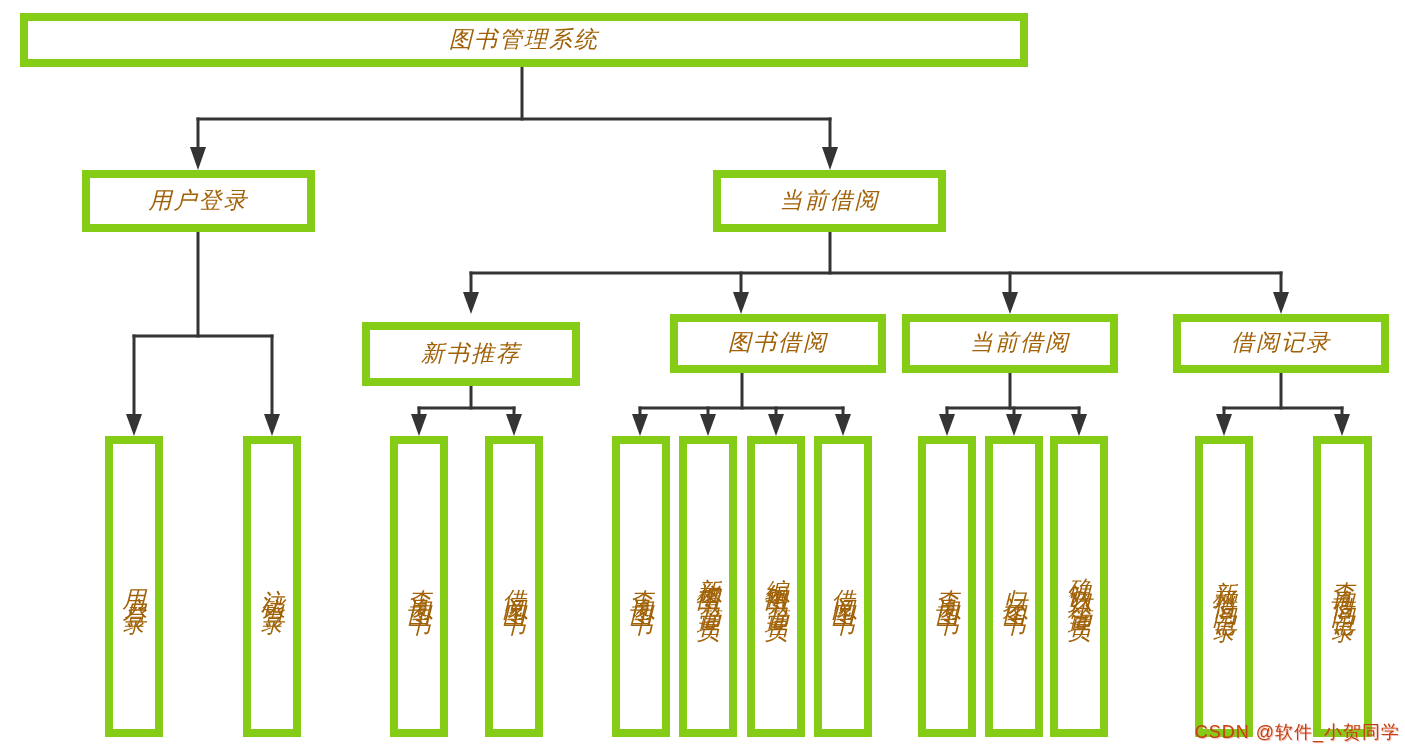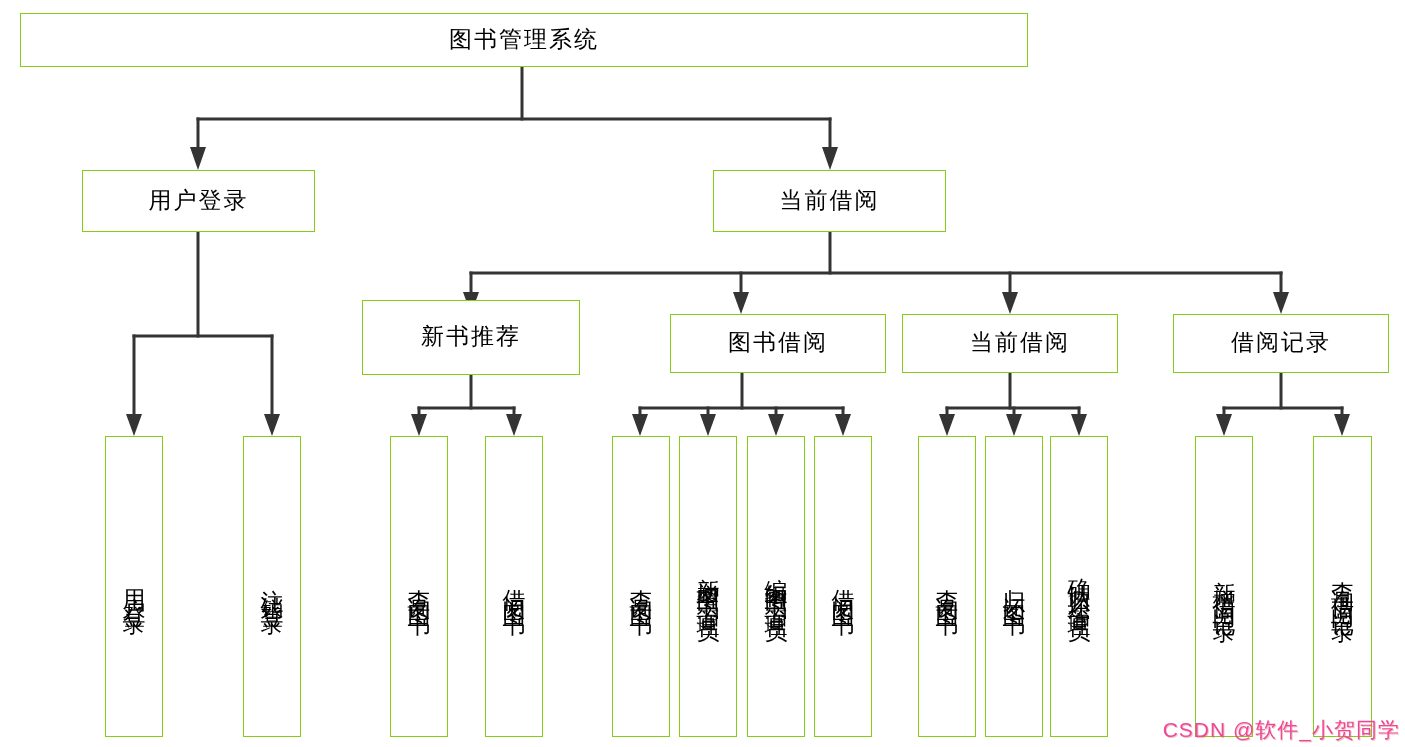--- a/index.html
+++ b/index.html
@@ -2,32 +2,32 @@
 <html><head>
 <meta charset="utf-8">
 <style>
   html,body{margin:0;padding:0;background:#ffffff;}
   #stage{
     position:relative;width:1405px;height:747px;background:#ffffff;overflow:hidden;
     font-family:"Liberation Sans","DejaVu Sans",sans-serif;
   }
   #wires{position:absolute;left:0;top:0;width:1405px;height:747px;}
   .box{
-    position:absolute;box-sizing:border-box;border:1px solid #84cc16;background:#ffffff;
+    position:absolute;box-sizing:border-box;border:8px solid #84cc16;background:#ffffff;
     display:flex;align-items:center;justify-content:center;
-    color:#000000;font-size:23px;letter-spacing:2px;line-height:1;white-space:nowrap;
+    color:#a16207;font-size:23px;letter-spacing:2px;line-height:1;white-space:nowrap;font-style:italic;
   }
   .hbox{padding-bottom:2px;}
   .vbox{
     writing-mode:vertical-rl;text-orientation:mixed;
     letter-spacing:8px;font-size:23px;white-space:normal;
   }
   .watermark{
     position:absolute;right:5px;bottom:3px;
-    font-size:21px;color:#ec4899;letter-spacing:1px;
+    font-size:18px;color:#c2410c;letter-spacing:1px;
     text-shadow:1px 1px 0 rgba(232,112,112,0.45);
   }
 </style>
 </head>
 <body>
 
 <div id="stage">
 
   <svg id="wires" viewBox="0 0 1405 747">
     <g stroke="#343434" stroke-width="3" fill="none" stroke-linecap="square">
@@ -94,21 +94,21 @@
       <polygon points="1216,414 1232,414 1224,436"></polygon>
       <polygon points="1334,414 1350,414 1342,436"></polygon>
     </g>
   </svg>
 
   <div class="box hbox" style="left:20px;top:13px;width:1008px;height:54px;">图书管理系统</div>
 
   <div class="box hbox" style="left:82px;top:170px;width:233px;height:62px;">用户登录</div>
   <div class="box hbox" style="left:713px;top:170px;width:233px;height:62px;">当前借阅</div>
 
-  <div class="box hbox" style="left:362px;top:300px;width:218px;height:75px;">新书推荐</div>
+  <div class="box hbox" style="left:362px;top:322px;width:218px;height:64px;">新书推荐</div>
   <div class="box hbox" style="left:670px;top:314px;width:216px;height:59px;">图书借阅</div>
   <div class="box hbox" style="left:902px;top:314px;width:216px;height:59px;padding-left:20px;">当前借阅</div>
   <div class="box hbox" style="left:1173px;top:314px;width:216px;height:59px;">借阅记录</div>
 
   <div class="box vbox" style="left:105px;top:436px;width:58px;height:301px;">用户登录</div>
   <div class="box vbox" style="left:243px;top:436px;width:58px;height:301px;">注销登录</div>
 
   <div class="box vbox" style="left:390px;top:436px;width:58px;height:301px;">查询图书</div>
   <div class="box vbox" style="left:485px;top:436px;width:58px;height:301px;">借阅图书</div>
 

